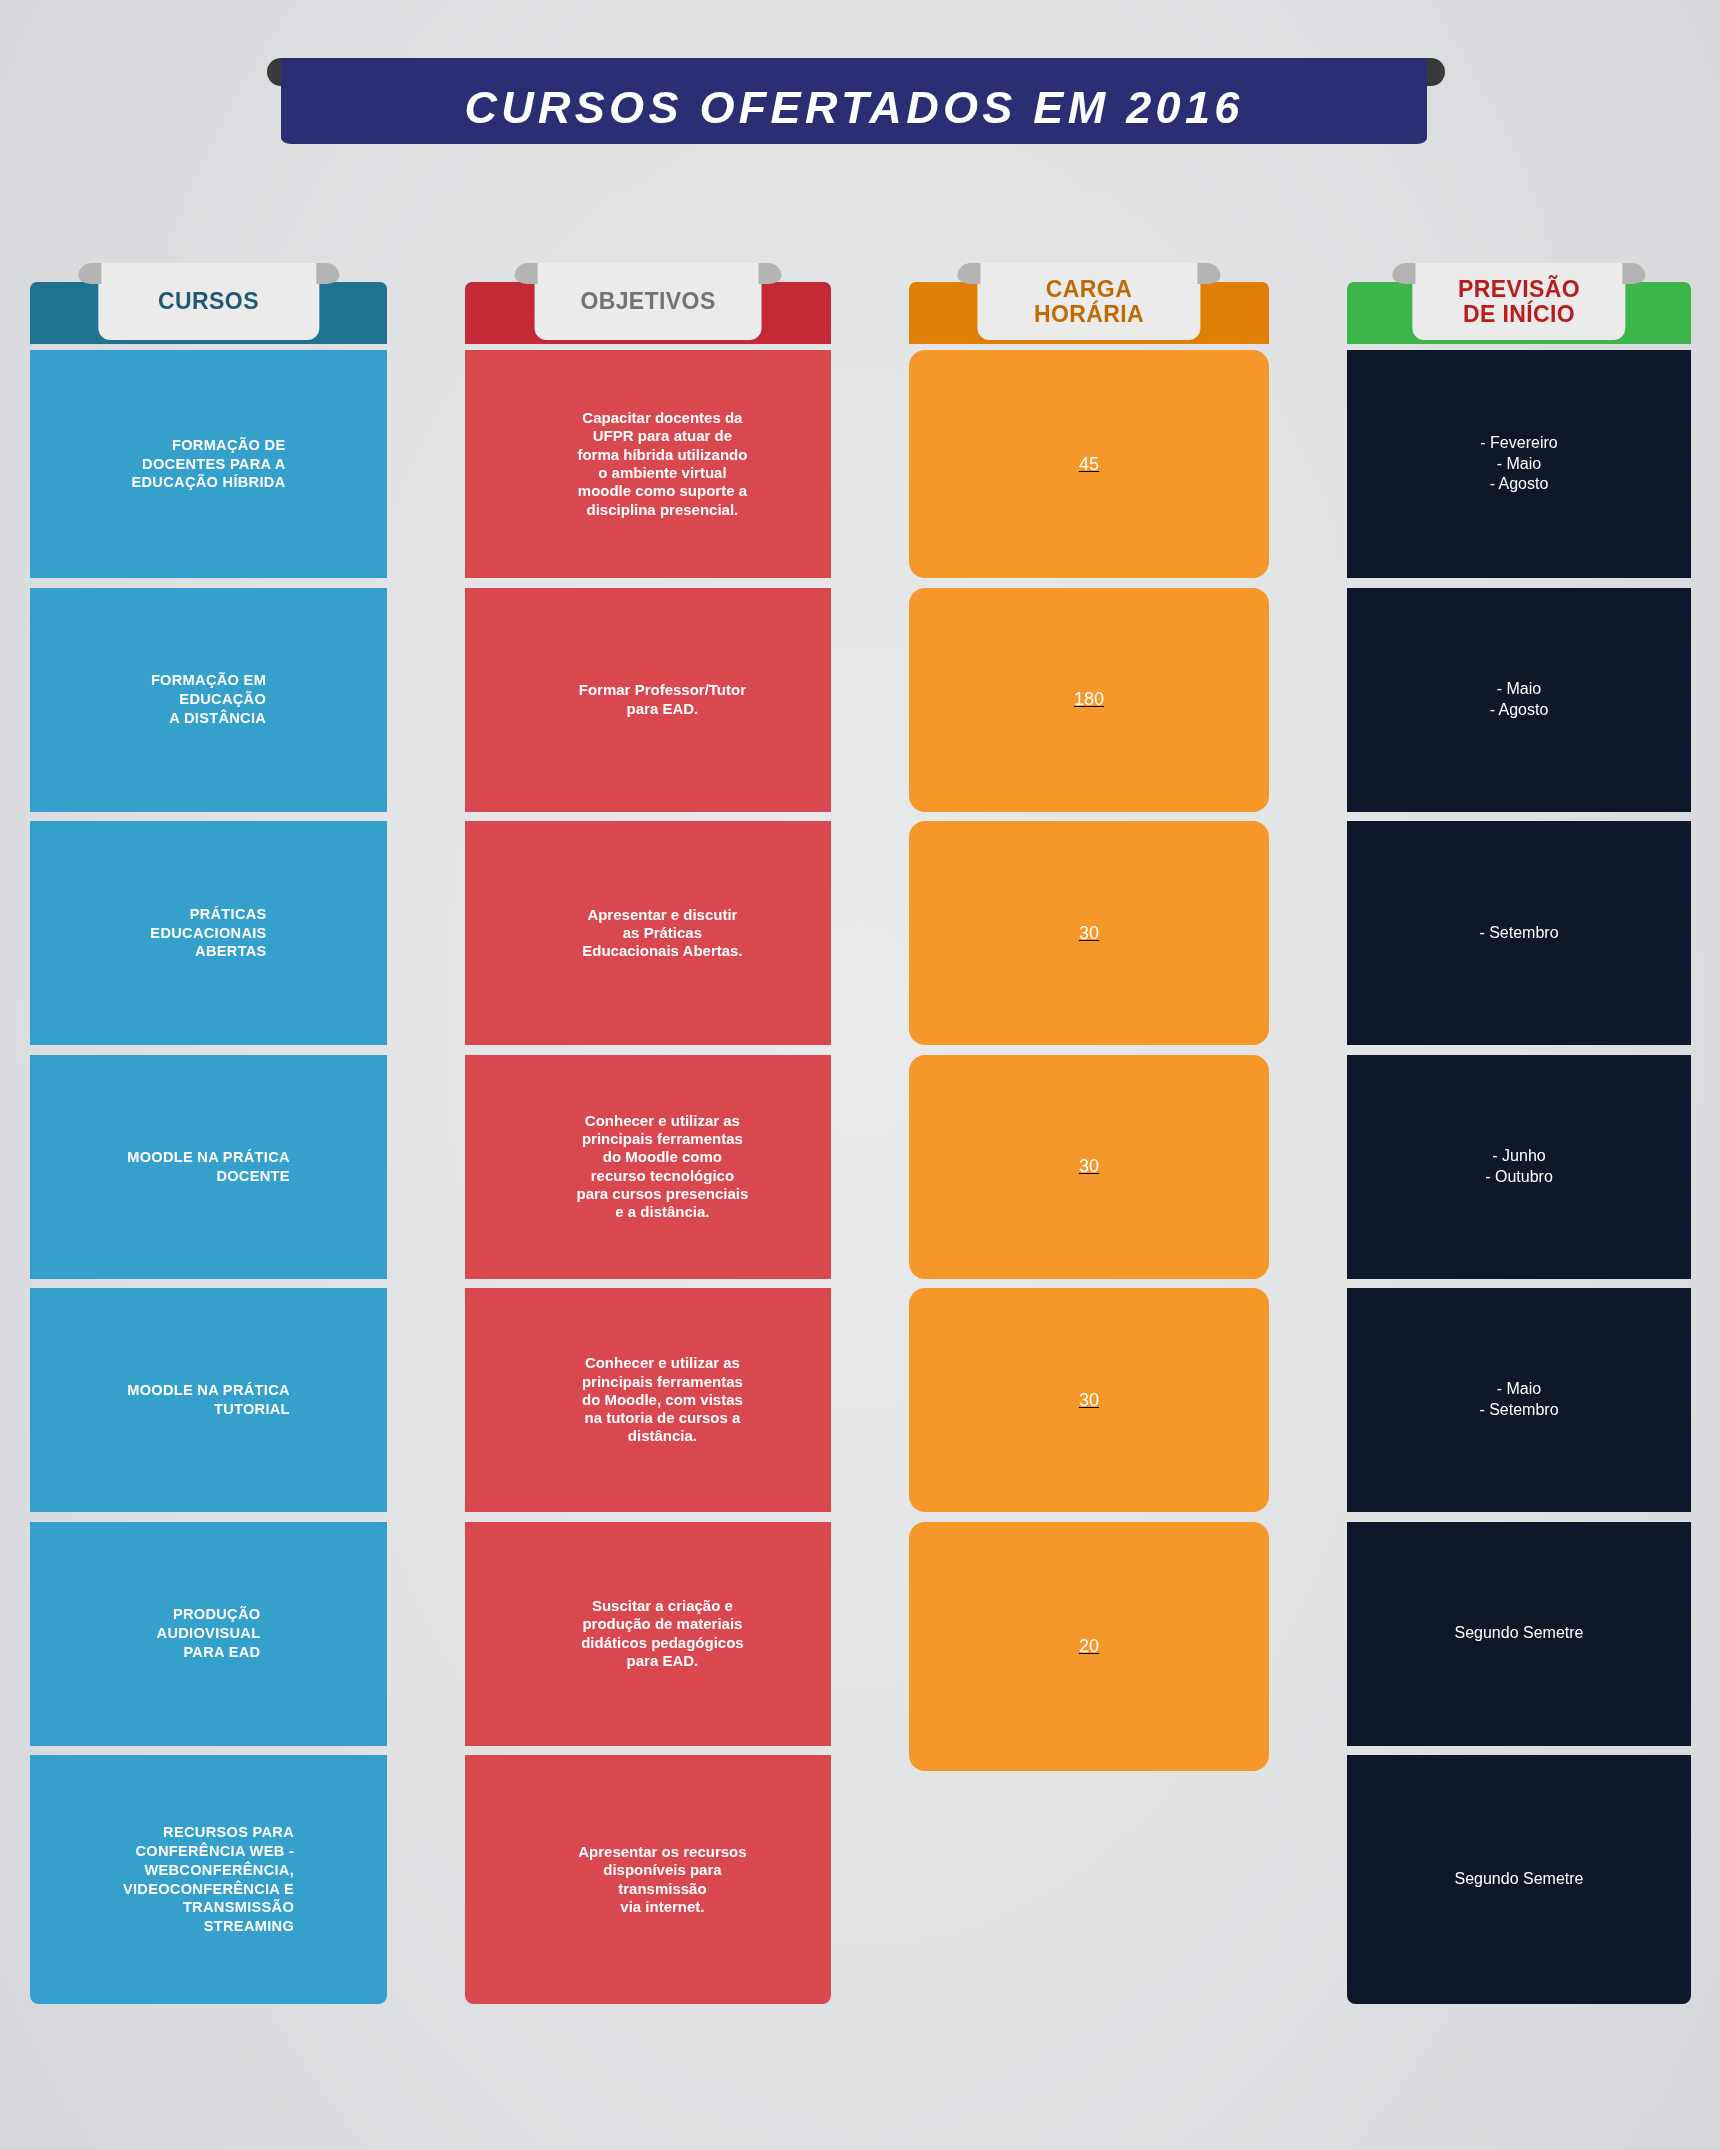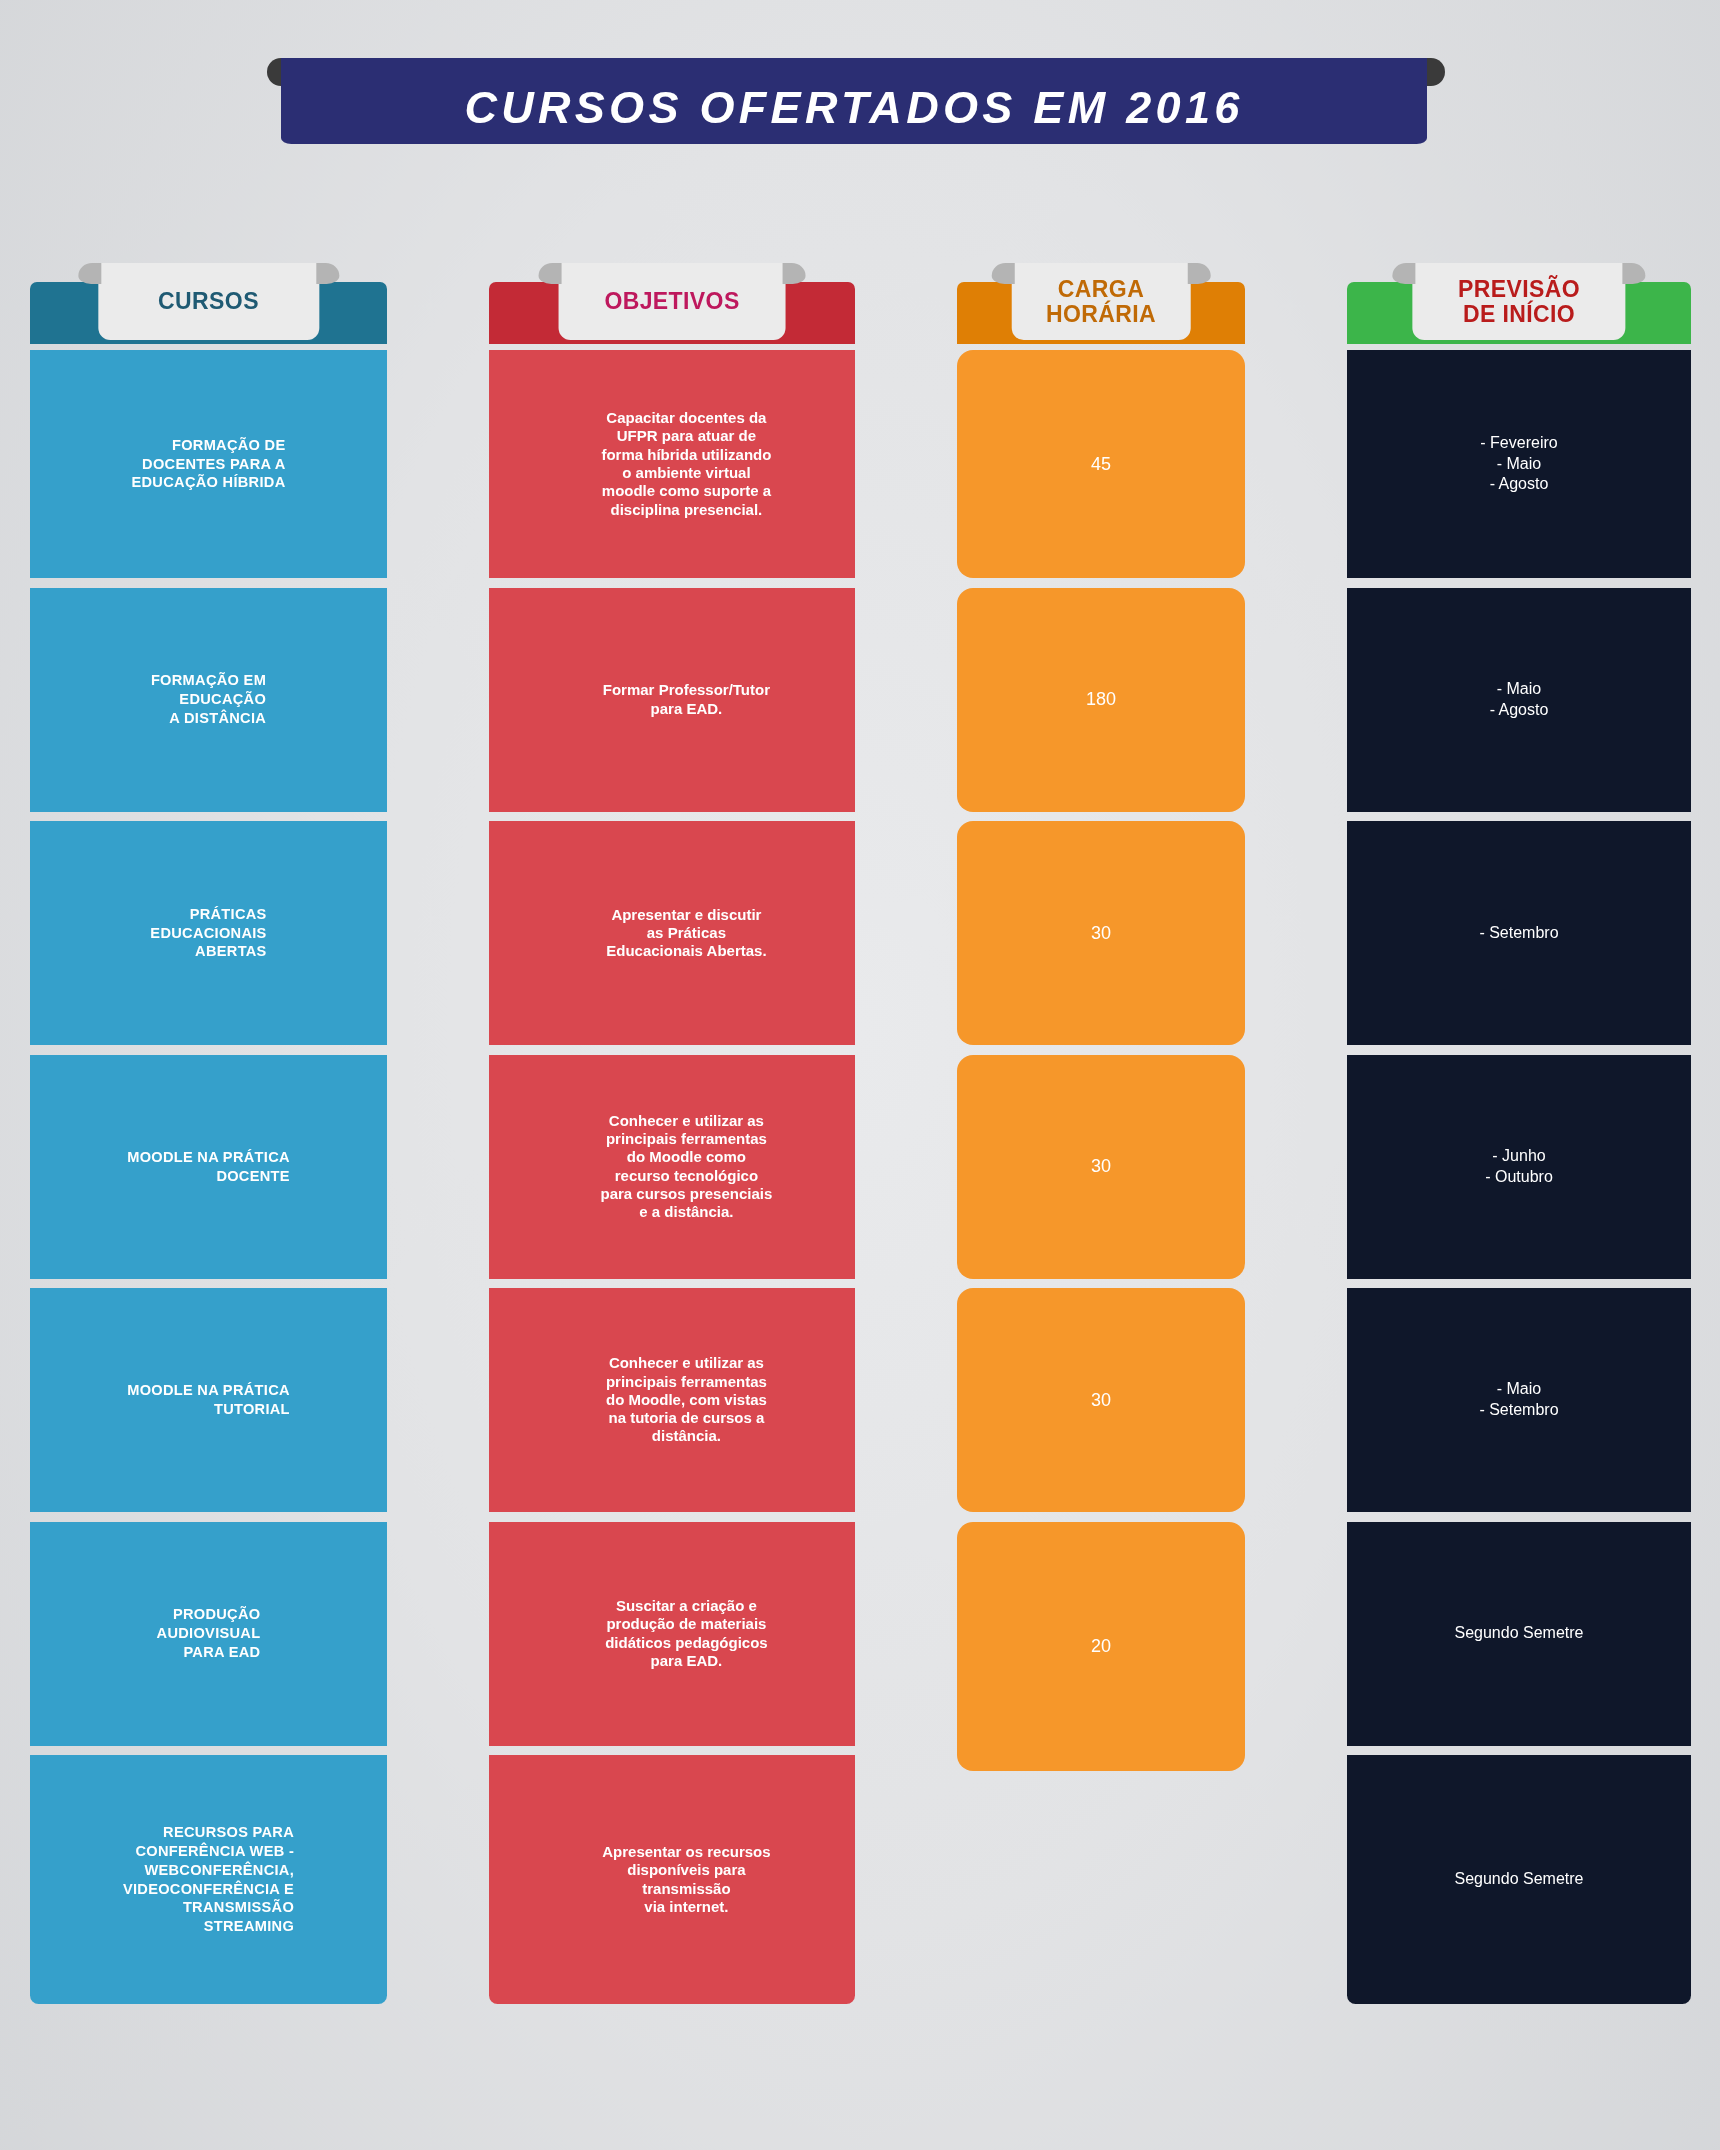--- a/index.html
+++ b/index.html
@@ -70,21 +70,21 @@
     padding: 0 30px;
     box-sizing: border-box;
     align-items: flex-start;
     justify-content: space-between;
   }
   .col {
     position: relative;
   }
   .col.c0 { width: 357px; }
   .col.c1 { width: 366px; }
-  .col.c2 { width: 288px; }
+  .col.c2 { width: 360px; text-decoration: underline; }
   .col.c3 { width: 344px; }
 
   
   .head {
     position: relative;
     height: 86px;
     margin-bottom: 6px;
   }
   .head-box {
     position: absolute;
@@ -224,21 +224,21 @@
 STREAMING</span>
         </div>
     </div>
 
     <div class="col c1">
       <div class="head">
         <div class="head-box" style="background:#C32A36"></div>
         <div class="paper">
           <div class="curl l"></div>
           <div class="curl r"></div>
-          <div class="head-label" style="color:#be185d">OBJETIVOS</div>
+          <div class="head-label" style="color:#737373">OBJETIVOS</div>
         </div>
       </div>
       <div class="cell r0">
           <span>Capacitar docentes da
 UFPR para atuar de
 forma híbrida utilizando
 o ambiente virtual
 moodle como suporte a
 disciplina presencial.</span>
         </div>

